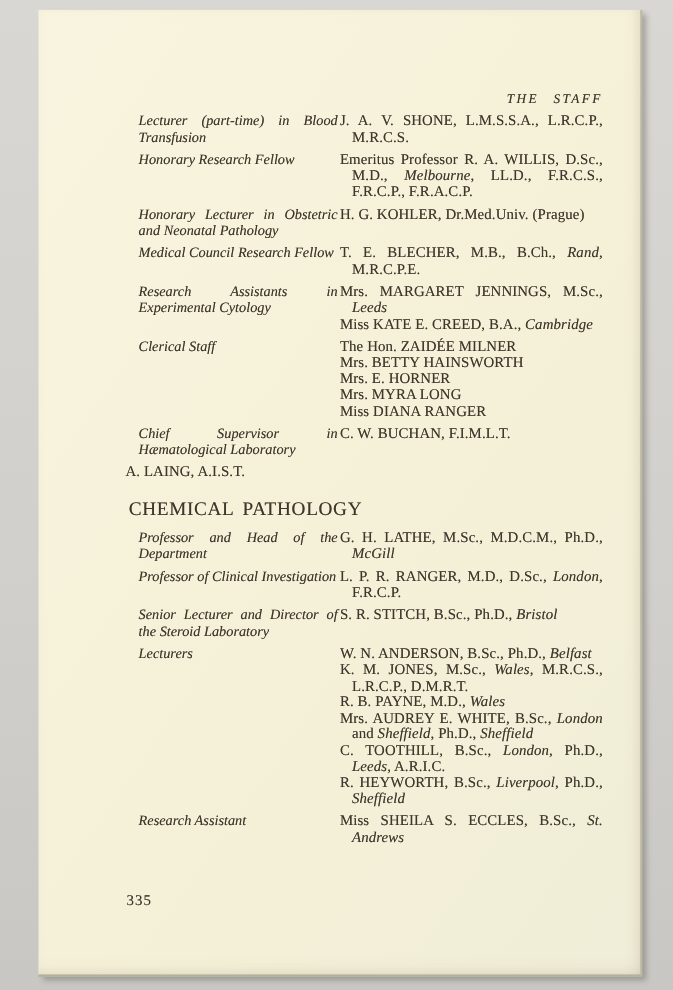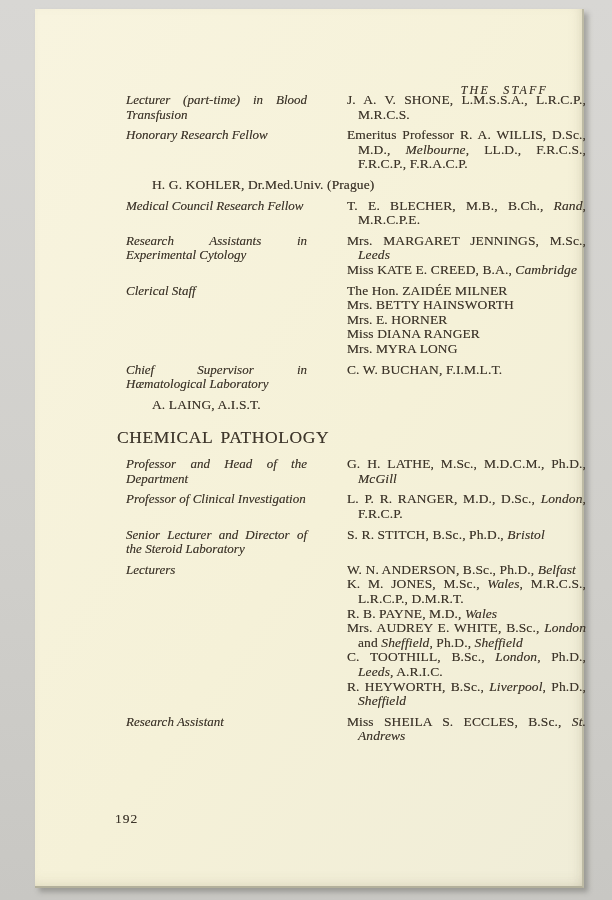--- a/index.html
+++ b/index.html
@@ -25,30 +25,30 @@
       inset -8px 0 16px -12px rgba(120,110,80,.35),
       inset 0 -10px 18px -14px rgba(120,110,80,.30);
   }
   .running-head{
     position:absolute;top:74px;left:79px;width:434px;
     text-align:right;font-size:12px;letter-spacing:2.2px;word-spacing:8px;
     color:var(--ink);
     font-style:italic;
   }
   .content{
-    position:absolute;left:79px;top:84px;width:434px;
+    position:absolute;left:79px;top:94px;width:434px;
     font-size:13.5px;line-height:14.6px;
   }
   .content, .running-head, .page-number{ text-shadow:0 0 .4px rgba(62,54,43,.55); }
   .entry{display:flex;margin-bottom:6px;}
   .role{
     flex:none;width:195px;padding-left:12px;padding-right:2px;
     font-style:italic;font-size:13px;text-align:justify;
   }
-  .names{flex:none;width:239px;margin-left:38px;}
+  .names{flex:none;width:239px;}
   .person{margin:0;text-align:justify;text-indent:-11px;padding-left:11px;letter-spacing:.1px;}
   .it{font-style:italic;}
   .section-title{
     font-size:17.5px;letter-spacing:.6px;word-spacing:3px;
     margin:15px 0 10px 3px;line-height:20px;font-weight:normal;
   }
   .page-number{
     position:absolute;left:80px;top:802px;font-size:13.5px;letter-spacing:1px;
   }
 </style>
@@ -64,20 +64,21 @@
           <p class="person"><span class="rm">J. A. V. SHONE, L.M.S.S.A., L.R.C.P., M.R.C.S.</span></p>
         </div>
       </div>
       <div class="entry">
         <div class="role">Honorary Research Fellow</div>
         <div class="names">
           <p class="person"><span class="rm">Emeritus Professor R. A. WILLIS, D.Sc., M.D., </span><span class="it">Melbourne</span><span class="rm">, LL.D., F.R.C.S., F.R.C.P., F.R.A.C.P.</span></p>
         </div>
       </div>
       <div class="entry">
+        <div class="role">Honorary Lecturer in Obstetric and Neonatal Pathology</div>
         <div class="names">
           <p class="person"><span class="rm">H. G. KOHLER, Dr.Med.Univ. (Prague)</span></p>
         </div>
       </div>
       <div class="entry">
         <div class="role">Medical Council Research Fellow</div>
         <div class="names">
           <p class="person"><span class="rm">T. E. BLECHER, M.B., B.Ch., </span><span class="it">Rand</span><span class="rm">, M.R.C.P.E.</span></p>
         </div>
       </div>
@@ -87,22 +88,22 @@
           <p class="person"><span class="rm">Mrs. MARGARET JENNINGS, M.Sc., </span><span class="it">Leeds</span></p>
           <p class="person"><span class="rm">Miss KATE E. CREED, B.A., </span><span class="it">Cambridge</span></p>
         </div>
       </div>
       <div class="entry">
         <div class="role">Clerical Staff</div>
         <div class="names">
           <p class="person"><span class="rm">The Hon. ZAIDÉE MILNER</span></p>
           <p class="person"><span class="rm">Mrs. BETTY HAINSWORTH</span></p>
           <p class="person"><span class="rm">Mrs. E. HORNER</span></p>
+          <p class="person"><span class="rm">Mrs. MYRA LONG</span></p>
           <p class="person"><span class="rm">Miss DIANA RANGER</span></p>
-          <p class="person"><span class="rm">Mrs. MYRA LONG</span></p>
         </div>
       </div>
       <div class="entry">
         <div class="role">Chief Supervisor in Hæmatological Laboratory</div>
         <div class="names">
           <p class="person"><span class="rm">C. W. BUCHAN, F.I.M.L.T.</span></p>
         </div>
       </div>
       <div class="entry">
         <div class="names">
@@ -139,14 +140,14 @@
           <p class="person"><span class="rm">R. HEYWORTH, B.Sc., </span><span class="it">Liverpool</span><span class="rm">, Ph.D., </span><span class="it">Sheffield</span></p>
         </div>
       </div>
       <div class="entry">
         <div class="role">Research Assistant</div>
         <div class="names">
           <p class="person"><span class="rm">Miss SHEILA S. ECCLES, B.Sc., </span><span class="it">St. Andrews</span></p>
         </div>
       </div>
     </div>
-  <div class="page-number">192</div>
+  <div class="page-number">335</div>
 </div>
 
 </body></html>

